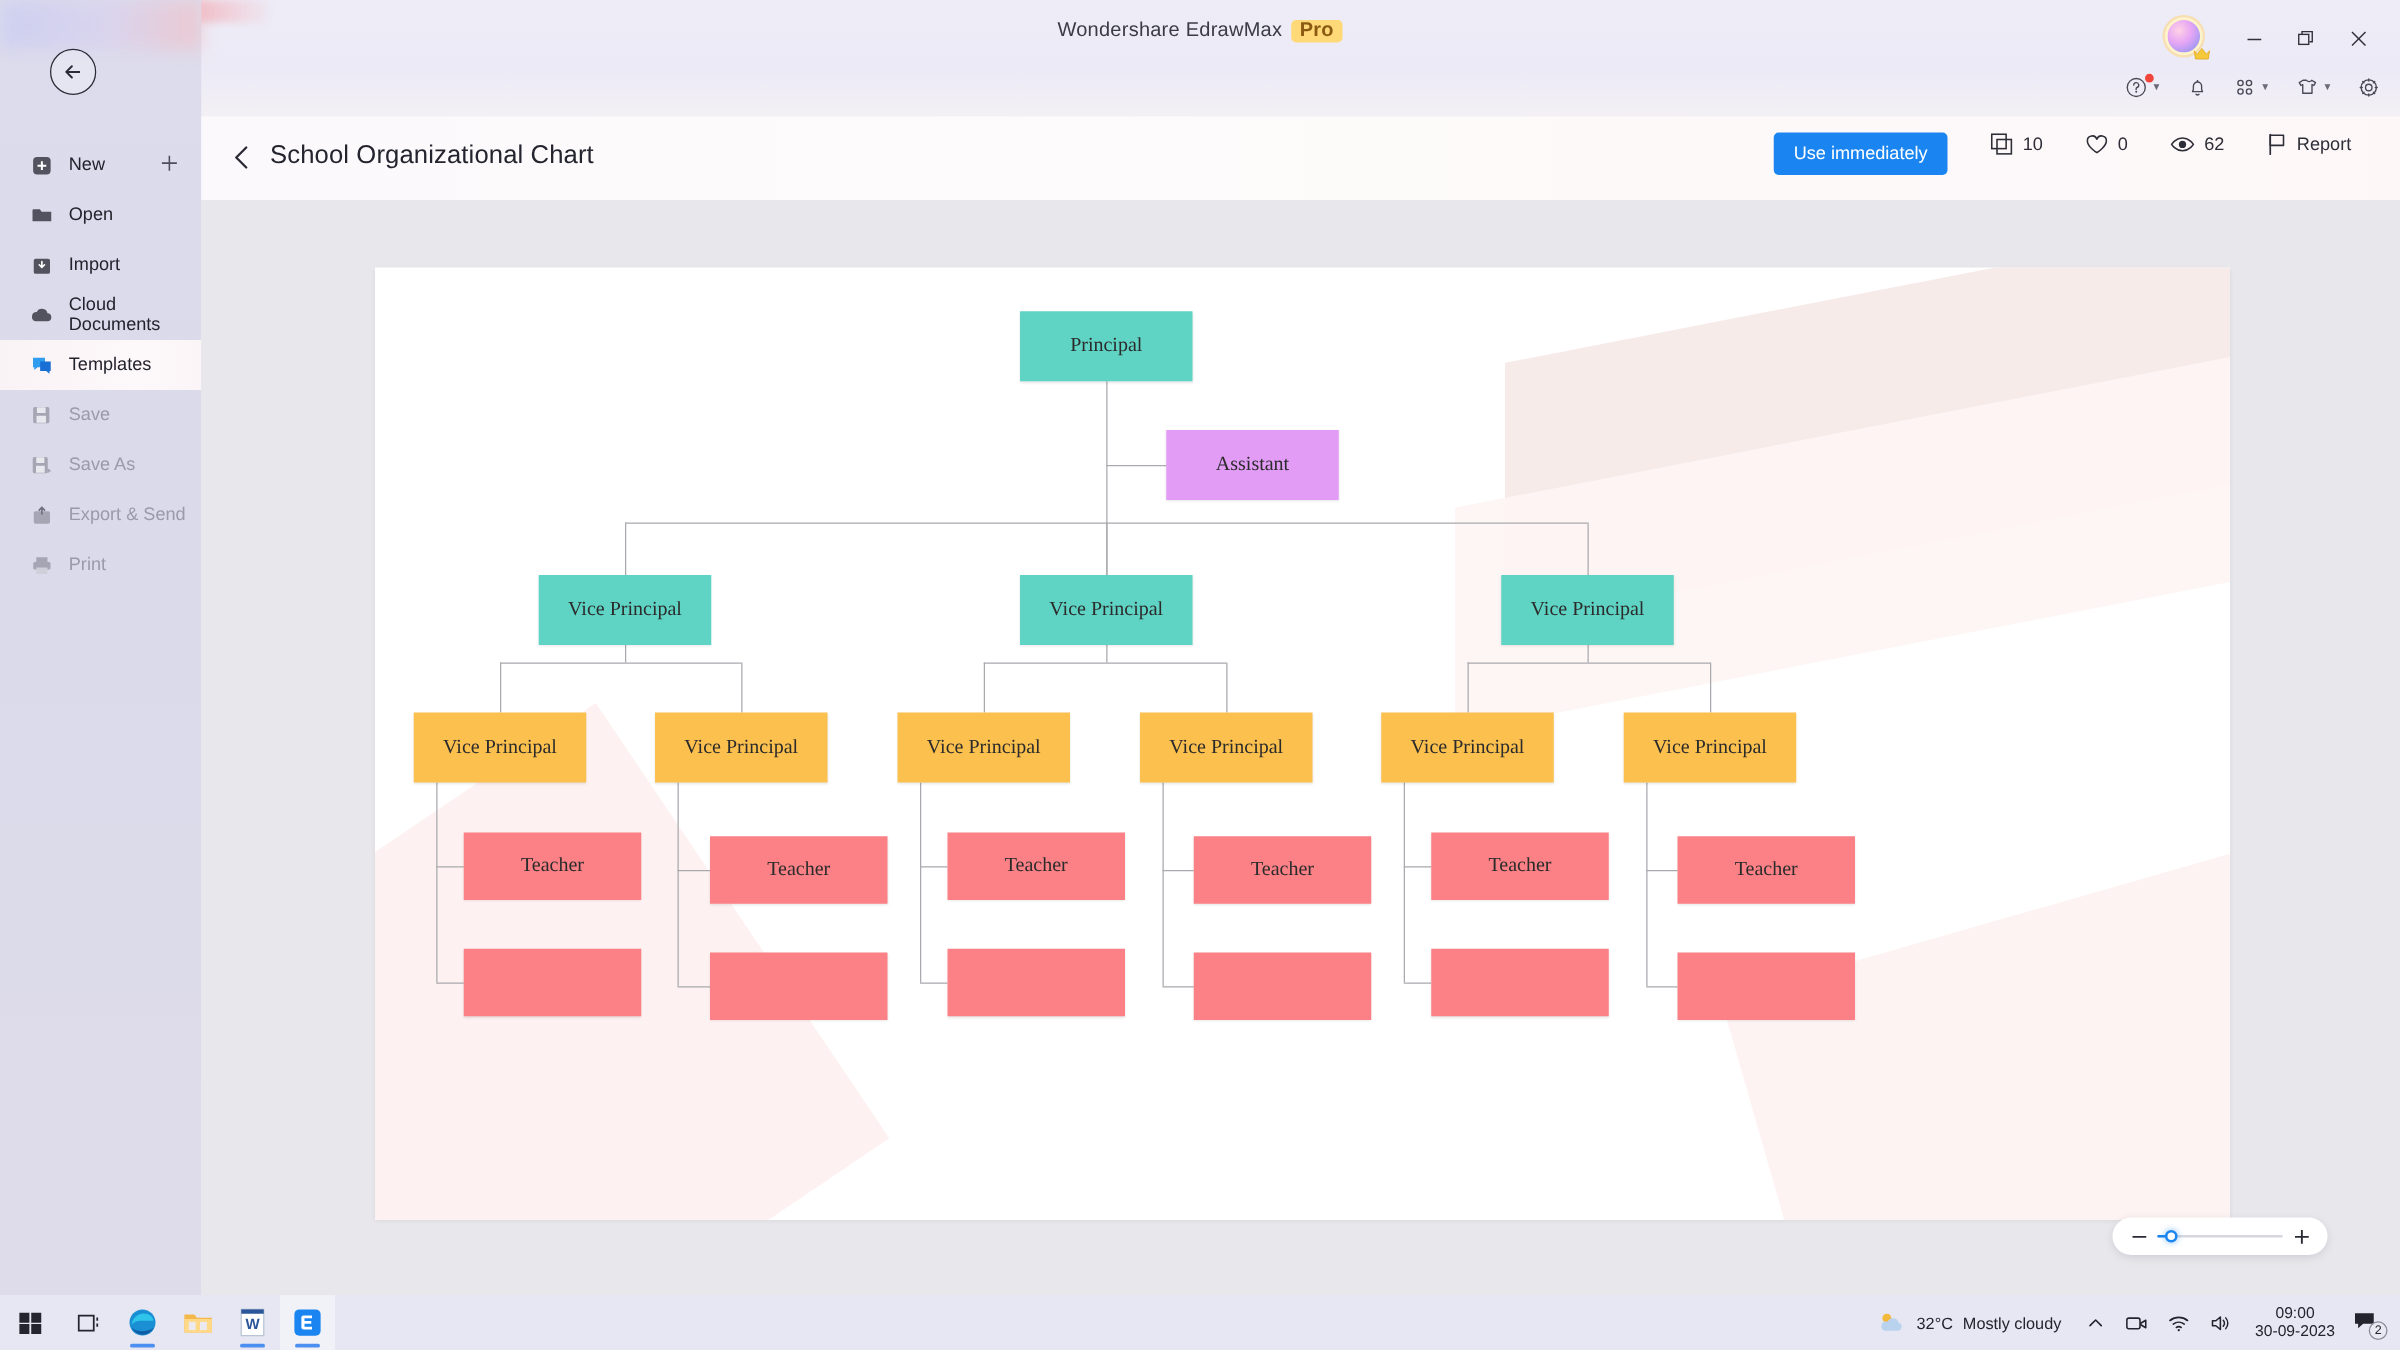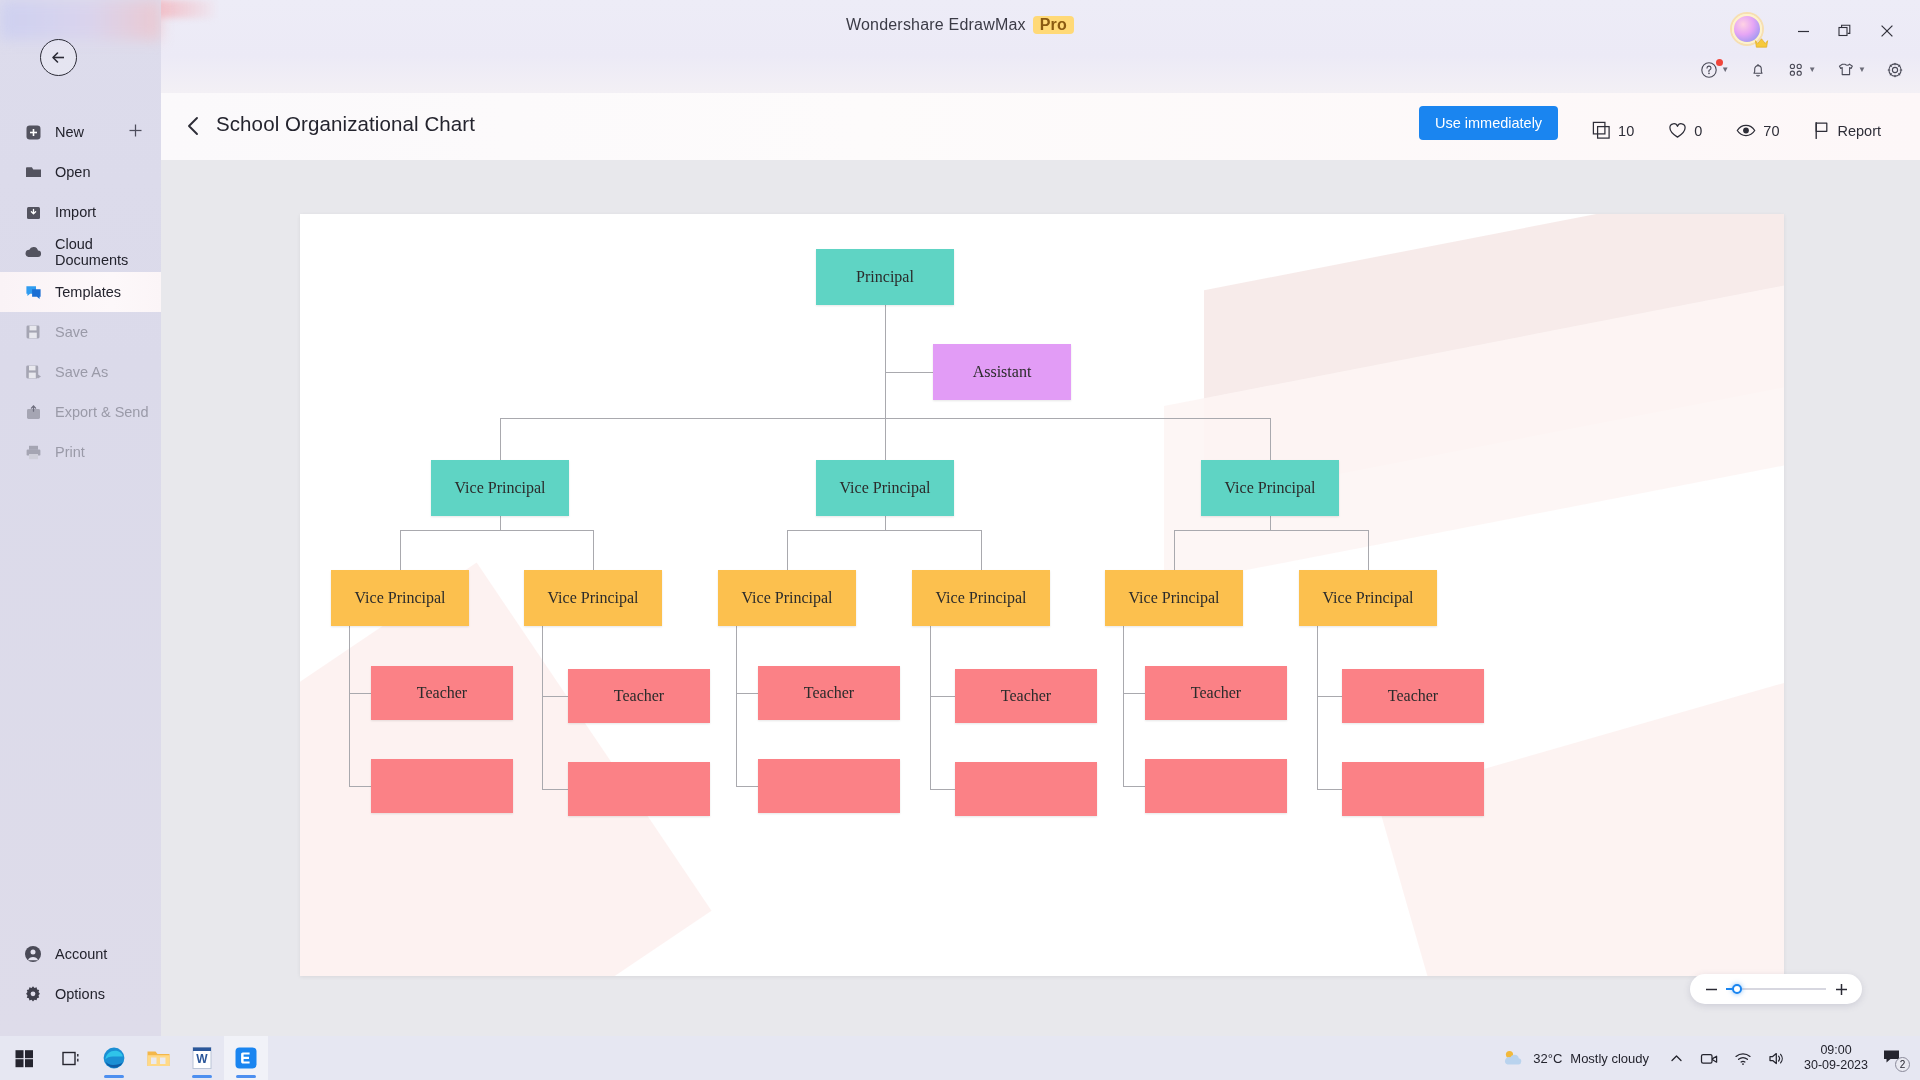--- a/index.html
+++ b/index.html
@@ -88,21 +88,21 @@
   
   .content-header {
     position: absolute; left: 161px; top: 93px; width: 1759px; height: 67px;
     background: linear-gradient(90deg,#fbf9fb 0%, #fdfbfb 40%, #fdf7f8 100%);
   }
   .chev-back { position: absolute; left: 22px; top: 21px; color: #2c2c36; }
   .page-title {
     position: absolute; left: 55px; top: 19px; font-size: 20.5px; color: #24242e; letter-spacing: .1px;
   }
   .header-actions {
-    position: absolute; right: 22px; top: 13px; display: flex; align-items: flex-end; gap: 0;
+    position: absolute; right: 22px; top: 13px; display: flex; align-items: flex-start; gap: 0;
   }
   .use-now-btn {
     background: #1a85f0; color: #ffffff; font-size: 14.5px;
     border: none; border-radius: 4px; padding: 9px 16px; cursor: pointer;
     font-family: "Liberation Sans", sans-serif;
   }
   .stat {
     display: flex; align-items: center; gap: 7px; color: #2e2e38; font-size: 14.5px;
     padding: 0 17px;
   }
@@ -387,41 +387,20 @@
           <svg width="17" height="17" viewBox="0 0 17 17">
             <rect x="4" y="1.8" width="9" height="4" fill="#a5a5b3"></rect>
             <rect x="1.6" y="5.6" width="13.8" height="6" rx="1.2" fill="#a5a5b3"></rect>
             <rect x="4" y="10" width="9" height="5.2" fill="#cfcfdA"></rect>
           </svg>
         </span>
         <span>Print</span>
       </div>
     </div>
 
-    <div class="side-bottom">
-      <div class="side-item">
-        <span class="ico">
-          <svg width="18" height="18" viewBox="0 0 18 18">
-            <circle cx="9" cy="9" r="8" fill="#4a4a57"></circle>
-            <circle cx="9" cy="6.9" r="2.5" fill="#e3e2ee"></circle>
-            <path d="M3.9 15.3a5.6 5.6 0 0 1 10.2 0z" fill="#e3e2ee"></path>
-          </svg>
-        </span>
-        <span>Account</span>
-      </div>
-      <div class="side-item">
-        <span class="ico">
-          <svg width="18" height="18" viewBox="0 0 18 18">
-            <path d="M9 1.3l1.5 1.6 2.1-.6.5 2.1 2.1.6-.7 2.1 1.4 1.7-1.4 1.7.7 2.1-2.1.6-.5 2.1-2.1-.6L9 16.4l-1.5-1.6-2.1.6-.5-2.1-2.1-.6.7-2.1L2.1 8.8l1.4-1.7-.7-2.1 2.1-.6.5-2.1 2.1.6z" fill="#3f3f4c"></path>
-            <circle cx="9" cy="8.8" r="2.4" fill="#dedcea"></circle>
-          </svg>
-        </span>
-        <span>Options</span>
-      </div>
-    </div>
   </div>
 
   <div class="content-header">
     <div class="chev-back">
       <svg width="22" height="24" viewBox="0 0 22 24">
         <polyline points="14,4 6,12 14,20" fill="none" stroke="#2c2c36" stroke-width="1.9" stroke-linecap="round" stroke-linejoin="round"></polyline>
       </svg>
     </div>
     <div class="page-title">School Organizational Chart</div>
 
@@ -441,21 +420,21 @@
           <path d="M9.5 16.1S1.9 11.4 1.9 6.7a3.9 3.9 0 0 1 7.6-1.3A3.9 3.9 0 0 1 17.1 6.7c0 4.7-7.6 9.4-7.6 9.4z" fill="none" stroke="#2e2e38" stroke-width="1.25" stroke-linejoin="round"></path>
         </svg>
         <span>0</span>
       </div>
 
       <div class="stat">
         <svg width="20" height="19" viewBox="0 0 20 19">
           <path d="M1.3 9.5S4.5 4.4 10 4.4s8.7 5.1 8.7 5.1-3.2 5.1-8.7 5.1S1.3 9.5 1.3 9.5z" fill="none" stroke="#2e2e38" stroke-width="1.25"></path>
           <circle cx="10" cy="9.5" r="2.9" fill="#2e2e38"></circle>
         </svg>
-        <span>70</span>
+        <span>62</span>
       </div>
 
       <div class="stat">
         <svg width="17" height="19" viewBox="0 0 17 19">
           <path d="M3.2 2.2h10.6v8.1H3.2z" fill="none" stroke="#2e2e38" stroke-width="1.25" stroke-linejoin="round"></path>
           <line x1="3.2" y1="1.6" x2="3.2" y2="17.4" stroke="#2e2e38" stroke-width="1.35" stroke-linecap="round"></line>
         </svg>
         <span>Report</span>
       </div>
     </div>

